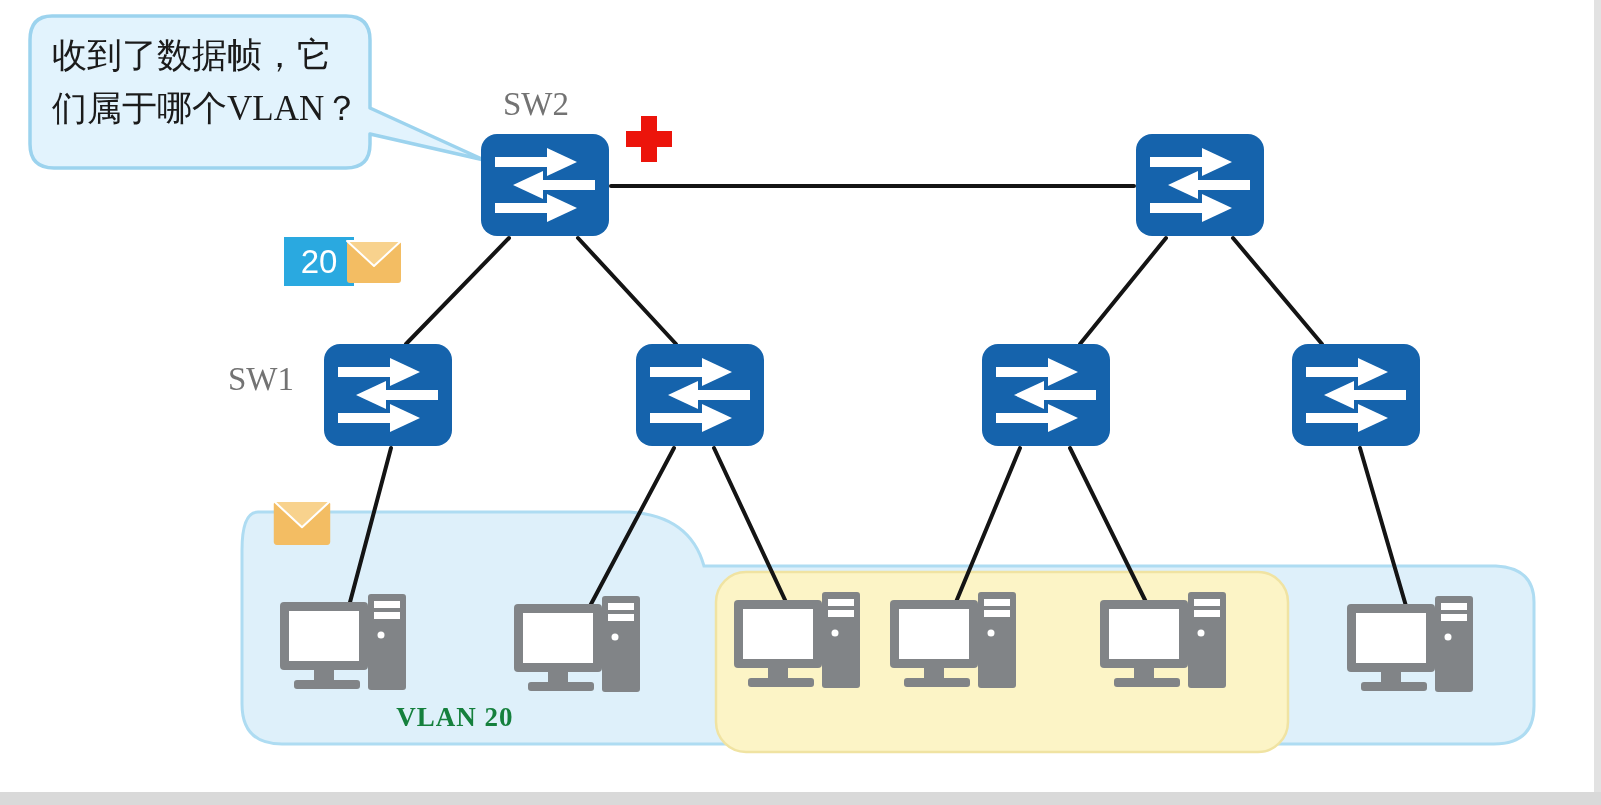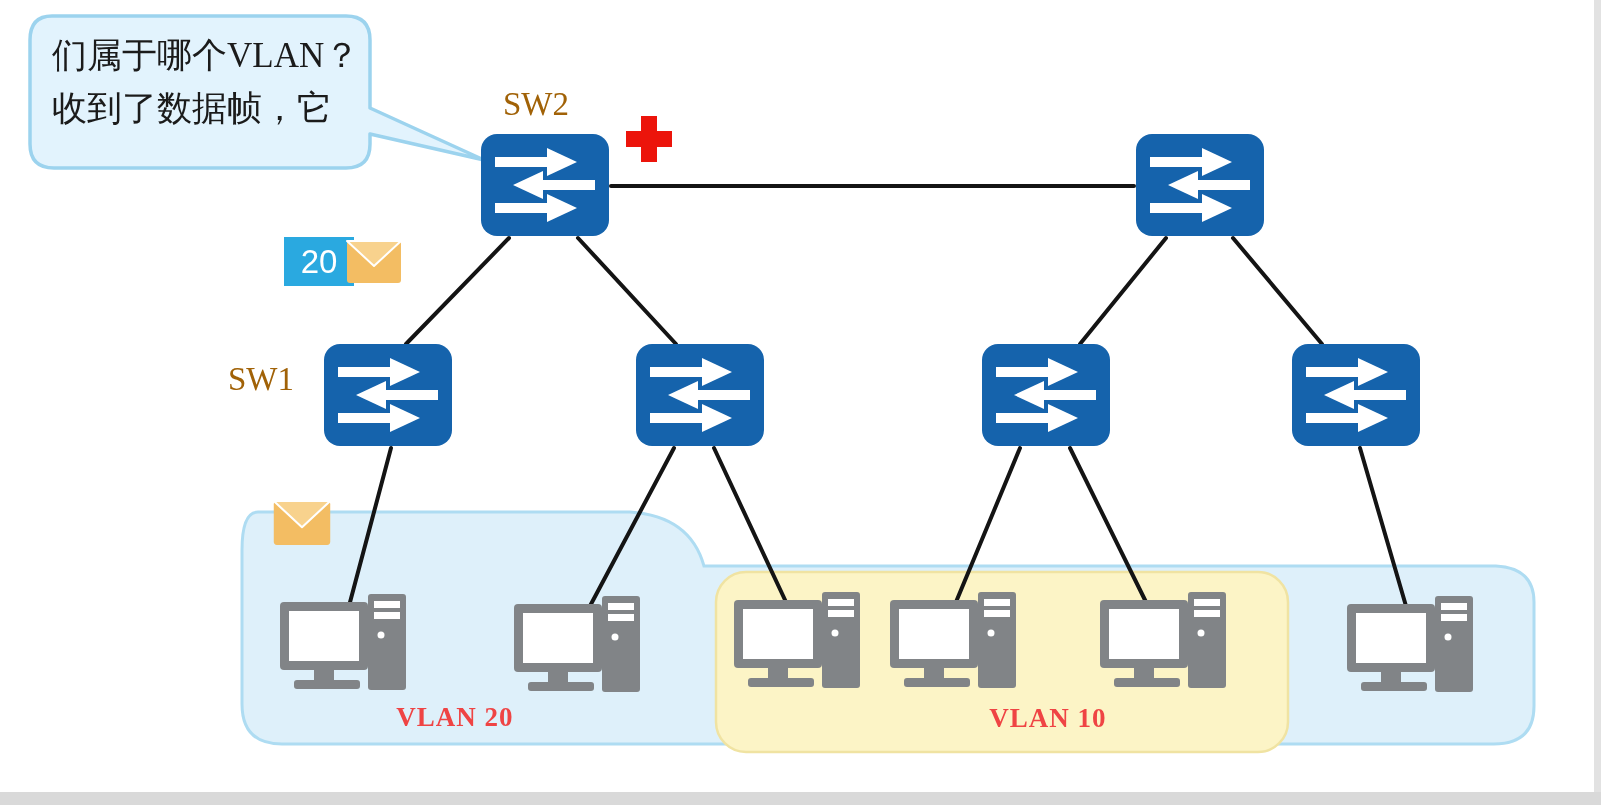--- a/index.html
+++ b/index.html
@@ -12,27 +12,27 @@
 
   .region-blue{fill:var(--region-blue-fill,#def0fa);stroke:var(--region-blue-border,#aedcf2);stroke-width:3;}
   .region-yellow{fill:var(--region-yellow-fill,#fcf4c6);stroke:var(--region-yellow-border,#f0e3a2);stroke-width:2.5;}
   .link{stroke:var(--line-black,#141414);stroke-width:4;stroke-linecap:round;}
   .bubble-shape{fill:var(--bubble-fill,#e2f3fd);stroke:var(--bubble-border,#9cd3ee);stroke-width:3.5;stroke-linejoin:round;}
 
   .bubble-text{
     position:absolute;left:52px;top:30px;width:320px;
     font-size:35px;line-height:1.5;color:#1b1b1b;white-space:nowrap;
   }
-  .sw-label{position:absolute;font-size:33px;color:#a16207;}
+  .sw-label{position:absolute;font-size:33px;color:#737373;}
   .sw2-label{left:503px;top:86px;}
   .sw1-label{left:228px;top:361px;}
 
   .vlan-label{
     position:absolute;width:170px;text-align:center;
-    font-weight:700;font-size:27px;color:#ef4444;letter-spacing:1px;
+    font-weight:700;font-size:27px;color:#15803d;letter-spacing:1px;
   }
   .vlan20-label{left:370px;top:702px;}
   .vlan10-label{left:963px;top:703px;}
 
   .node{position:absolute;}
   .switch-node{width:132px;height:106px;}
   .switch-body{fill:var(--switch-blue,#1563ac);}
   .arrow-white{fill:#ffffff;}
 
   .pc-node{width:135px;height:115px;}
@@ -76,22 +76,22 @@
     <line class="link" x1="674" y1="448" x2="590" y2="606"></line>
     <line class="link" x1="714" y1="448" x2="786" y2="602"></line>
     <line class="link" x1="1020" y1="448" x2="956" y2="602"></line>
     <line class="link" x1="1070" y1="448" x2="1146" y2="602"></line>
     <line class="link" x1="1360" y1="448" x2="1406" y2="606"></line>
 
     <path class="bubble-shape" d="M 52 16 H 346 Q 370 16 370 40 V 108 L 484 160 L 370 134 V 144 Q 370 168 346 168 H 54 Q 30 168 30 144 V 40 Q 30 16 52 16 Z"></path>
   </svg>
 
   <div class="bubble-text">
+    <div>收到了数据帧，它</div>
     <div>们属于哪个VLAN？</div>
-    <div>收到了数据帧，它</div>
   </div>
 
   <div class="sw-label sw2-label">SW2</div>
   <div class="sw-label sw1-label">SW1</div>
 
   <div class="node plus-node">
     <svg width="54" height="54" viewBox="0 0 54 54">
       <path class="plus-shape" d="M19 4 h16 v15 h15 v16 h-15 v15 h-16 v-15 h-15 v-16 h15 z"></path>
     </svg>
   </div>
@@ -245,17 +245,16 @@
         <rect class="pc-white" x="96" y="24" width="26" height="7"></rect>
         <circle class="pc-white" cx="103" cy="47" r="3.5"></circle>
       <rect class="pc-gray" x="2" y="14" width="88" height="68" rx="4"></rect>
       <rect class="pc-white" x="11" y="23" width="70" height="50"></rect>
       <rect class="pc-gray" x="36" y="82" width="20" height="10"></rect>
       <rect class="pc-gray" x="16" y="92" width="66" height="9" rx="3"></rect>
     </svg>
   </div>
 
   <div class="vlan-label vlan20-label">VLAN 20</div>
-  <div class="vlan-label vlan10-label">VLAN 10</div>
 
   <div class="edge-right"></div>
   <div class="edge-bottom"></div>
 </div>
 
 </body></html>

